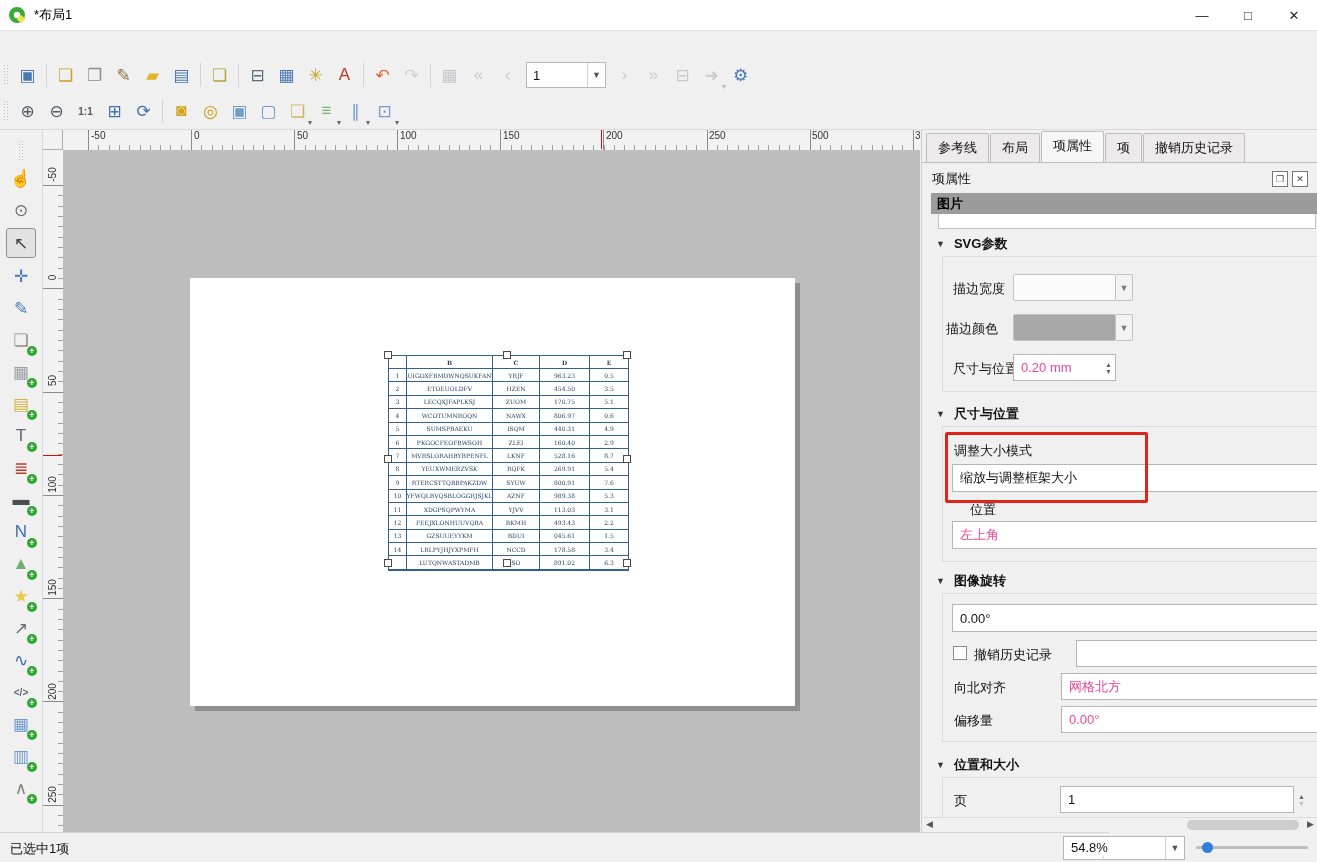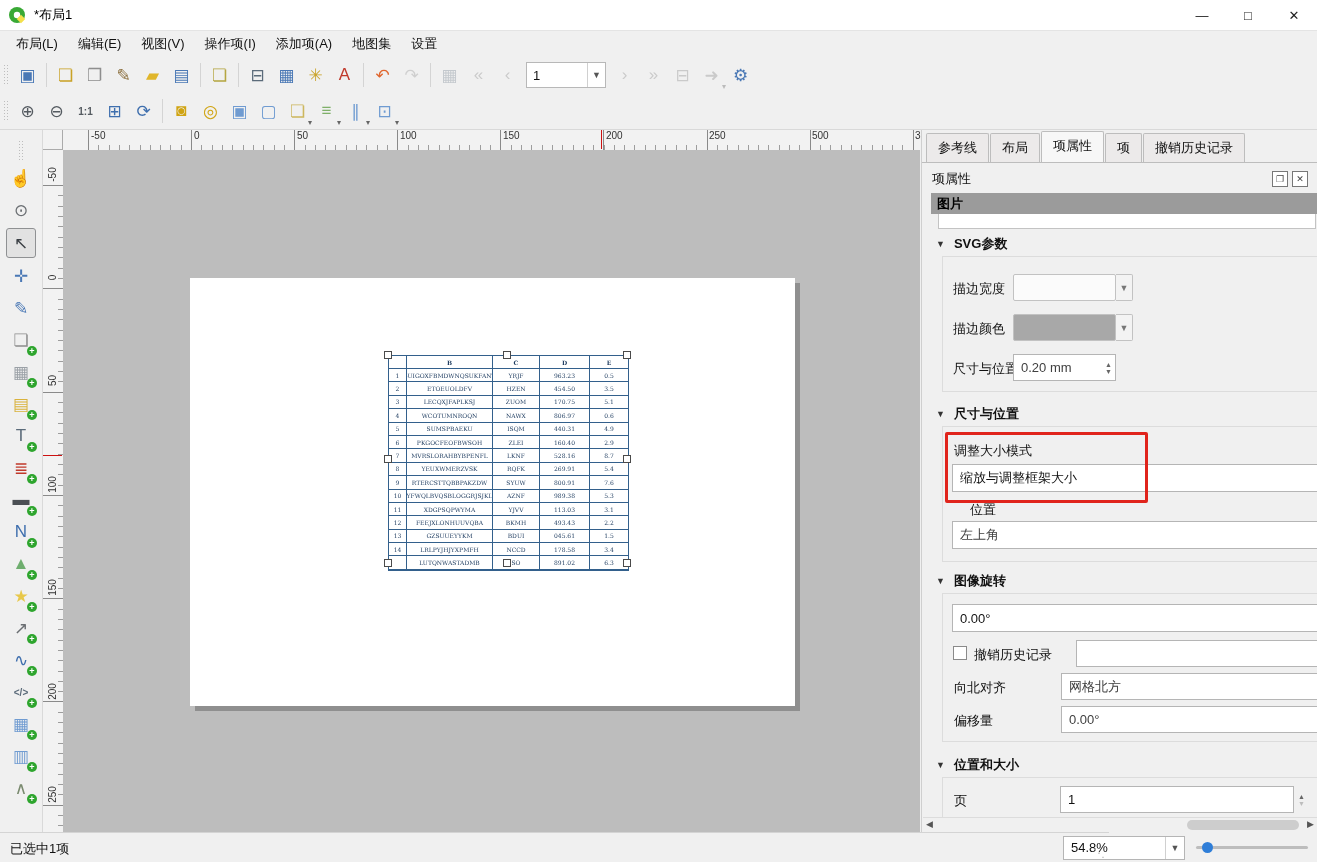--- a/index.html
+++ b/index.html
@@ -73,21 +73,21 @@
   #picture-bar{position:absolute;left:9px;top:63px;width:387px;height:21px;background:#9b9b9b;color:#000;font-weight:bold;
                display:flex;align-items:center;padding-left:6px;box-sizing:border-box;font-size:13px;}
   #clipped-row{position:absolute;left:16px;top:84px;width:376px;height:14px;background:#fff;border:1px solid #c3c3c3;border-top:none;
                background-image:radial-gradient(#555 1px,transparent 1.2px);background-size:48px 10px;background-position:10px -4px;}
   .sect-head{position:absolute;font-weight:bold;font-size:13px;color:#111;display:flex;align-items:center;}
   .sect-head .tri{font-size:9px;margin-right:9px;color:#333;}
   .group-frame{position:absolute;border:1px solid #dcdcdc;border-right:none;background:rgba(255,255,255,0.0);}
   .flabel{position:absolute;font-size:13px;color:#111;}
   .combo{position:absolute;background:#fff;border:1px solid #b5b5b5;display:flex;align-items:center;box-sizing:border-box;}
   .combo .val{flex:1;padding-left:7px;font-size:13px;color:#111;white-space:nowrap;overflow:hidden;}
-  .combo .val.gray{color:#404040;}
+  .combo .val.gray{color:#ec4899;}
   .swatch-btn{position:absolute;height:27px;border:1px solid #c2c2c2;border-radius:2px;box-sizing:border-box;}
   .dd-seg{position:absolute;width:17px;height:27px;border:1px solid #c2c2c2;border-left:none;border-radius:0 2px 2px 0;
           display:flex;align-items:center;justify-content:center;color:#777;font-size:9px;box-sizing:border-box;background:#f3f3f3;}
   .spin-seg{position:absolute;width:15px;height:27px;display:flex;flex-direction:column;align-items:center;justify-content:center;box-sizing:border-box;}
   .spin-seg span{font-size:7px;color:#666;line-height:7px;}
   .spin-seg span.dim{color:#bdbdbd;}
   .checkbox{position:absolute;width:14px;height:14px;background:#fff;border:1px solid #8a8a8a;box-sizing:border-box;}
   #red-box{position:absolute;border:3px solid #e0241c;border-radius:2px;}
   
   #panel-hscroll{position:absolute;left:1px;top:687px;width:394px;height:14px;background:#f0f0f0;border-top:1px solid #dcdcdc;}
@@ -116,29 +116,20 @@
       <rect x="10" y="10" width="6" height="6" fill="#f4e04b" transform="rotate(45 13 13)"></rect>
     </svg>
     <span id="title-text">*布局1</span>
     <div id="win-controls">
       <div class="wbtn">—</div>
       <div class="wbtn">□</div>
       <div class="wbtn">✕</div>
     </div>
   </div>
 
-  <div id="menubar" class="abs">
-      <div class="menu-item">布局(L)</div>
-      <div class="menu-item">编辑(E)</div>
-      <div class="menu-item">视图(V)</div>
-      <div class="menu-item">操作项(I)</div>
-      <div class="menu-item">添加项(A)</div>
-      <div class="menu-item">地图集</div>
-      <div class="menu-item">设置</div>
-    </div>
 
   <div id="toolbar-main" class="toolbar abs">
       <div class="grip"></div>
       <div class="icon" style="color: rgb(74, 120, 181);">▣</div>
       <div class="tsep"></div>
       <div class="icon" style="color: rgb(201, 162, 39);">❏</div>
       <div class="icon" style="color: rgb(142, 142, 142);">❐</div>
       <div class="icon" style="color: rgb(138, 109, 59);">✎</div>
       <div class="icon" style="color: rgb(224, 182, 43);">▰</div>
       <div class="icon" style="color: rgb(74, 120, 181);">▤</div>
@@ -346,21 +337,21 @@
     <div id="clipped-row"></div>
 
     <div class="sect-head" style="left:14px;top:105px;">
       <span class="tri">▼</span>
       <span>SVG参数</span>
     </div>
     <div class="group-frame" style="left:20px;top:126px;width:376px;height:134px;"></div>
     <div class="flabel" style="left:31px;top:150px;">描边宽度</div>
     <div class="swatch-btn" id="fill-swatch" style="left: 91px; top: 144px; width: 103px; background: rgb(251, 251, 251);"></div>
     <div class="dd-seg" style="left:194px;top:144px;">▼</div>
-    <div class="flabel" style="left:31px;top:190px;text-align:right;">描边颜色</div>
+    <div class="flabel" style="left:24px;top:190px;text-align:right;">描边颜色</div>
     <div class="swatch-btn" id="stroke-swatch" style="left: 91px; top: 184px; width: 103px; background: rgb(168, 168, 168);"></div>
     <div class="dd-seg" style="left:194px;top:184px;">▼</div>
     <div class="flabel" style="left:31px;top:230px;">尺寸与位置</div>
     <div class="combo" style="left:91px;top:224px;width:103px;height:27px;">
       <span class="val gray">0.20 mm</span>
     </div>
     <div class="spin-seg" style="left:179px;top:224px;">
         <span>▲</span>
         <span>▼</span>
       </div>

